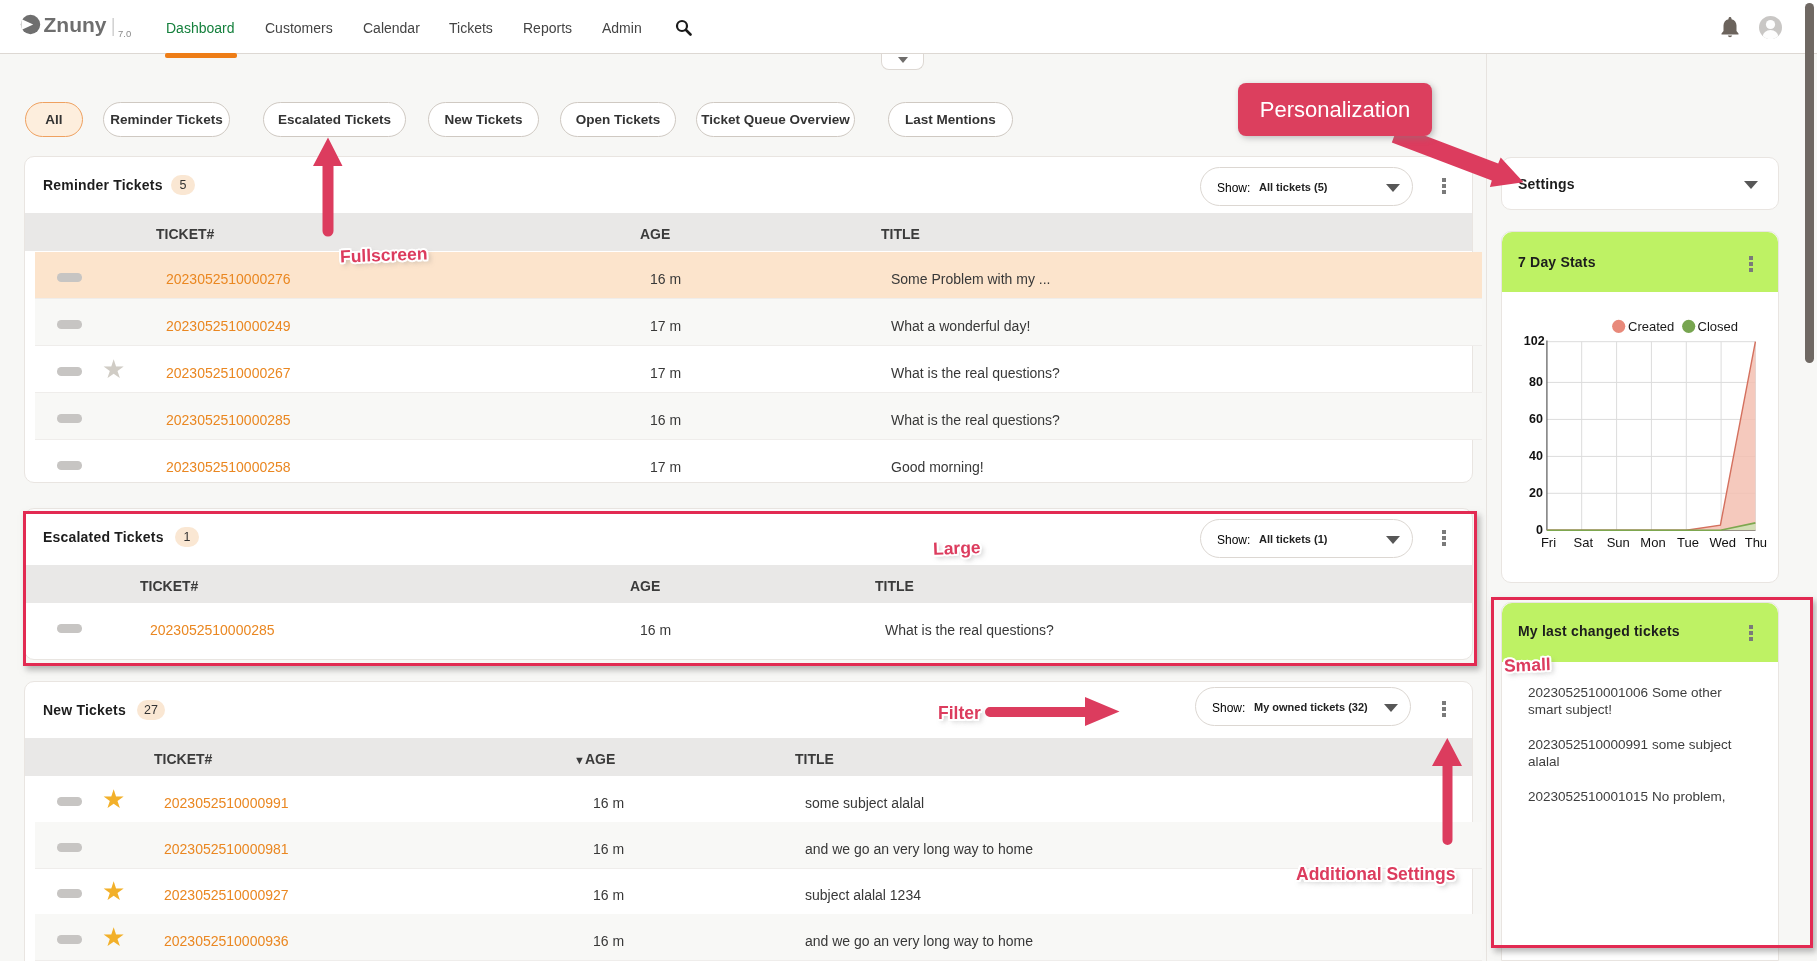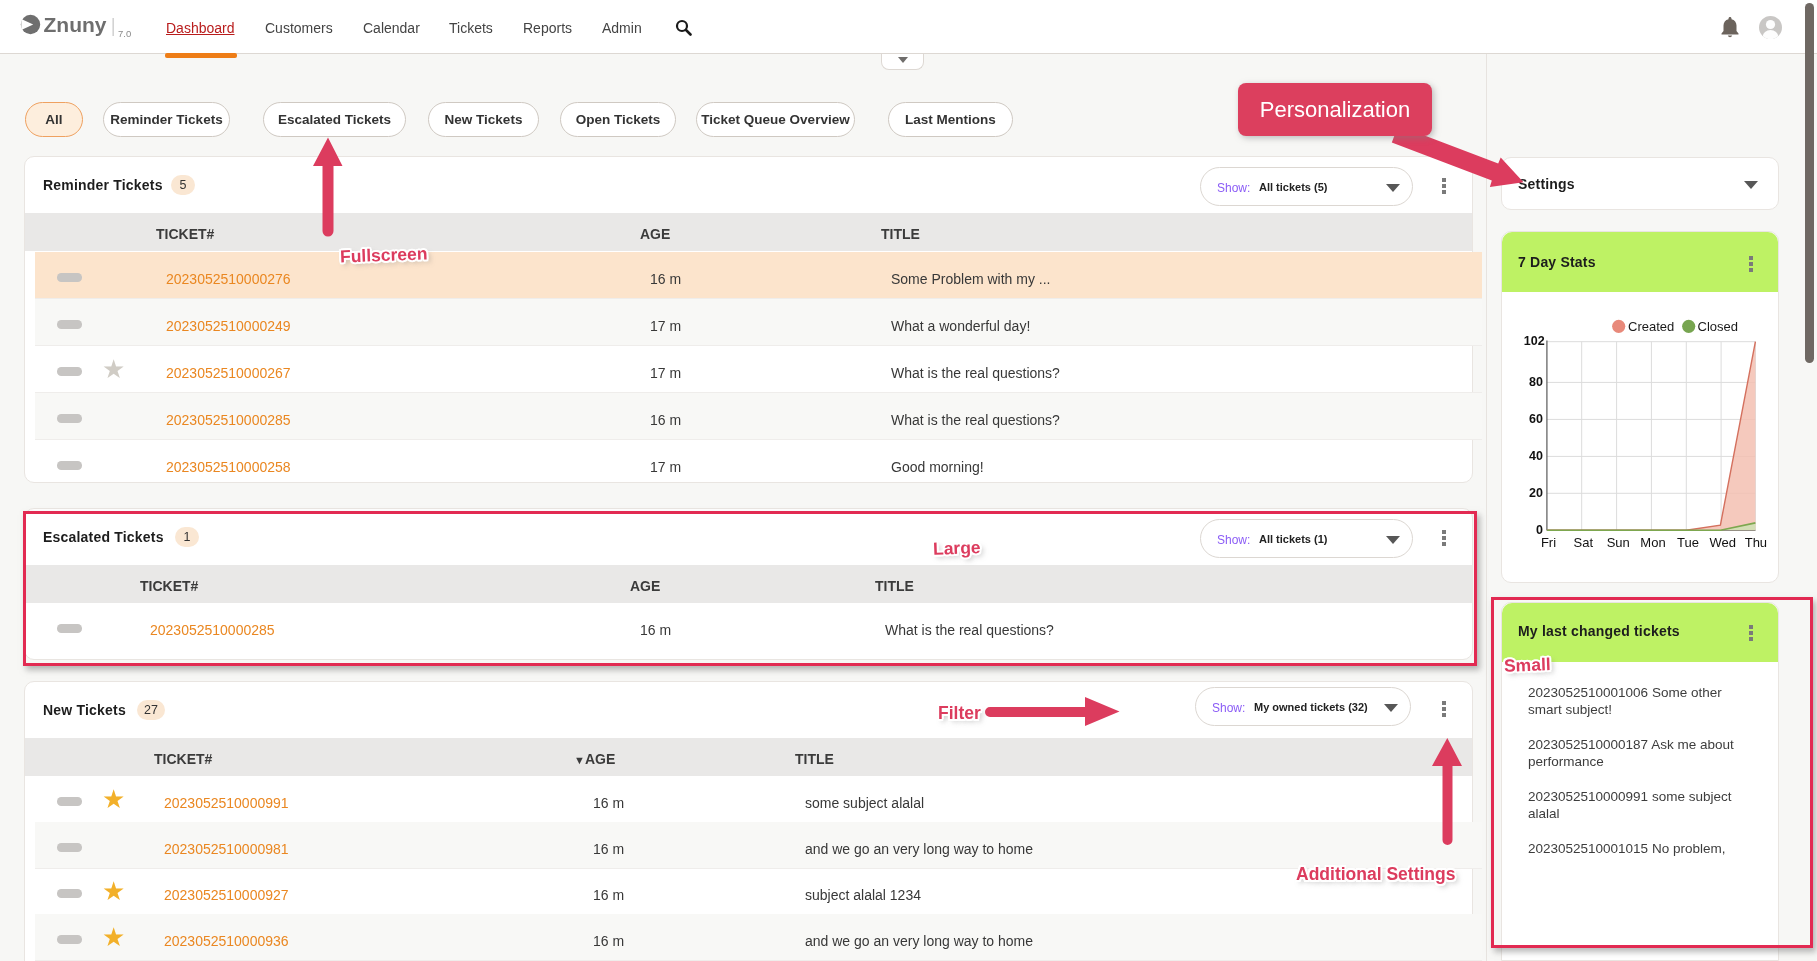--- a/index.html
+++ b/index.html
@@ -4,42 +4,42 @@
 <style>
   * { margin:0; padding:0; box-sizing:border-box; }
   html,body { width:1817px; height:961px; overflow:hidden; background:#f7f7f5;
     font-family:"Liberation Sans", sans-serif; position:relative; }
   .abs { position:absolute; }
 
   
   #hdr { position:absolute; left:0; top:0; width:1817px; height:54px; background:#fff;
     border-bottom:1px solid #ddd8d3; z-index:5; }
   .nav { position:absolute; top:20px; font-size:14px; color:#444; }
-  .nav.active { color:#b91c1c;text-decoration:underline; }
+  .nav.active { color:#15803d; }
   #dashline { position:absolute; left:165px; top:52.5px; width:72px; height:5px;
     background:#ee7d17; border-radius:2px; z-index:6; }
   #collapsetab { position:absolute; left:881px; top:54px; width:43px; height:16px;
     background:#fff; border:1px solid #ddd8d3; border-top:none; border-radius:0 0 8px 8px; z-index:6; }
   .caret-dn { width:0; height:0; border-left:7px solid transparent; border-right:7px solid transparent;
     border-top:8px solid #575757; }
   #collapsetab .caret-dn { margin:3px auto 0; border-left-width:5px; border-right-width:5px; border-top-width:6px; border-top-color:#6f6d6b; }
 
   
   .pill { position:absolute; top:102px; height:35px; background:#fff; border:1px solid #cfc9c2;
     border-radius:17.5px; font-size:13.5px; font-weight:bold; color:#333; text-align:center;
     display:flex; align-items:center; justify-content:center; }
   .pill.active { border:1.5px solid #efa160; background:#fdeedd; }
 
   
   .card { position:absolute; background:#fff; border:1px solid #e9e5e1; border-radius:10px; }
   .wtitle { position:absolute; font-size:14px; font-weight:bold; color:#1d1d1d; letter-spacing:0.2px; }
   .badge { position:absolute; background:#fae7d3; border-radius:10px; height:20px; min-width:24px;
     padding:0 7px; font-size:12.5px; color:#333; display:flex; align-items:center; justify-content:center; }
   .showbox { position:absolute; height:39px; border:1px solid #dcd7d2; border-radius:19.5px; background:#fff; }
-  .showbox .lab { position:absolute; left:16px; top:13px; font-size:12px; color:#8b5cf6; }
+  .showbox .lab { position:absolute; left:16px; top:13px; font-size:12px; color:#000000; }
   .showbox .val { position:absolute; top:12.5px; font-size:11px; font-weight:bold; color:#222; }
   .showbox .caret-dn { position:absolute; top:16px; }
   .dots3 { position:absolute; width:4px; }
   .dots3 i { display:block; width:3.6px; height:3.6px; background:#7a7a7a; margin-bottom:2.6px; }
   .thead { position:absolute; left:0; width:100%; height:38px; background:#e9e8e7; }
   .th { position:absolute; top:13px; font-size:14px; font-weight:bold; color:#3b3b3b;text-align:center; }
   .trow { position:absolute; left:10px; width:100%; height:47px; border-bottom:1px solid #efedeb; }
   .trow.alt { background:#f8f8f6; }
   .rowpill { position:absolute; top:21px; width:25px; height:8.5px; border-radius:4.25px; background:#c7c5c3; }
   .star { position:absolute; top:9.5px; font-size:26px; line-height:26px; color:#f2b02a; }
@@ -310,21 +310,20 @@
   <div class="shead" style="height:59px">
     <div class="wtitle" style="left:16px;top:20px">My last changed tickets</div>
     <div class="dots3" style="left:247px;top:22px">
         <i></i>
         <i></i>
         <i></i>
       </div>
   </div>
   <div style="position:absolute;left:26px;top:82px;width:242px;font-size:13.5px;line-height:16.5px;color:#3d3d3d">
     <div style="margin-bottom:19px">2023052510001006 Some other<br>smart subject!</div>
-    <div style="margin-bottom:19px">2023052510000187 Ask me about<br>performance</div>
     <div style="margin-bottom:19px">2023052510000991 some subject<br>alalal</div>
     <div>2023052510001015 No problem,</div>
   </div>
 </div>
 <div class="redrect" style="left:1491px;top:597px;width:322px;height:351px"></div>
 <div class="annlabel" style="left:1504px;top:655px;transform:rotate(-2deg)">Small</div>
 
 <div id="persobox">Personalization</div>
 <div class="annlabel" style="left:340px;top:245px;transform:rotate(-2deg)">Fullscreen</div>
 <div class="annlabel" style="left:938px;top:703px">Filter</div>

